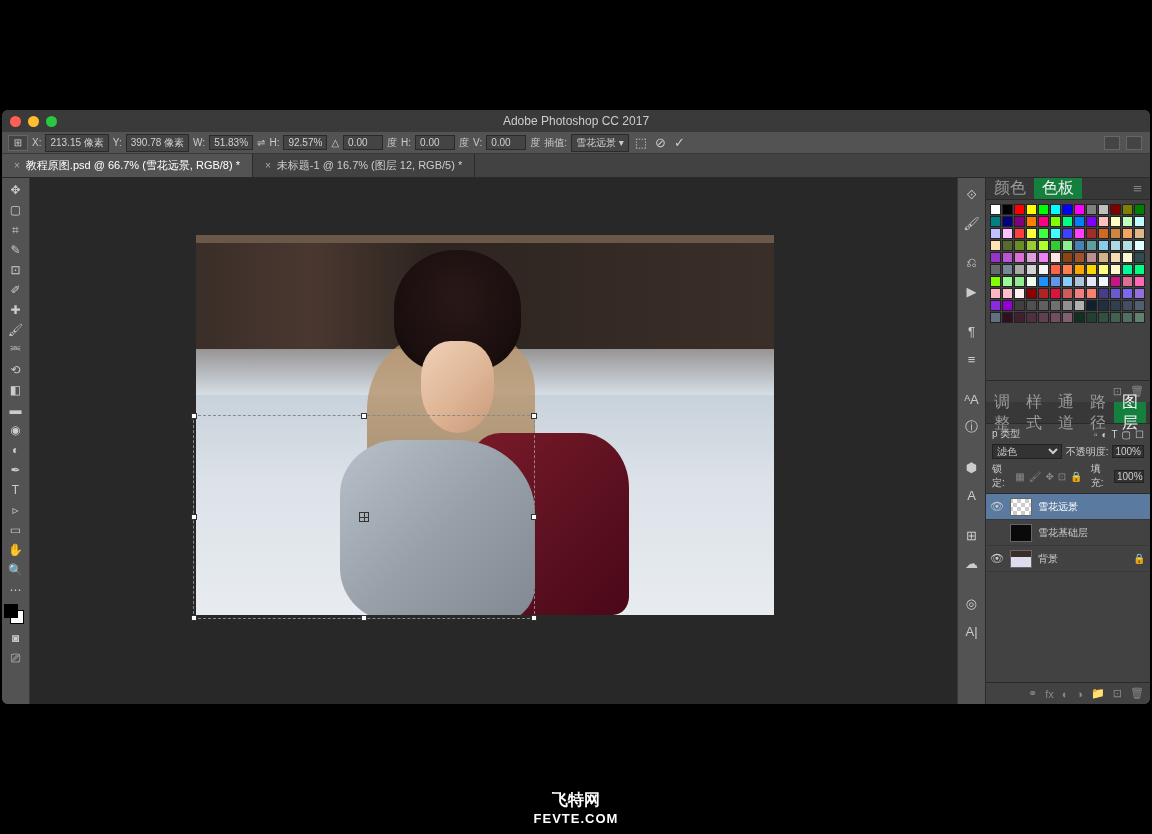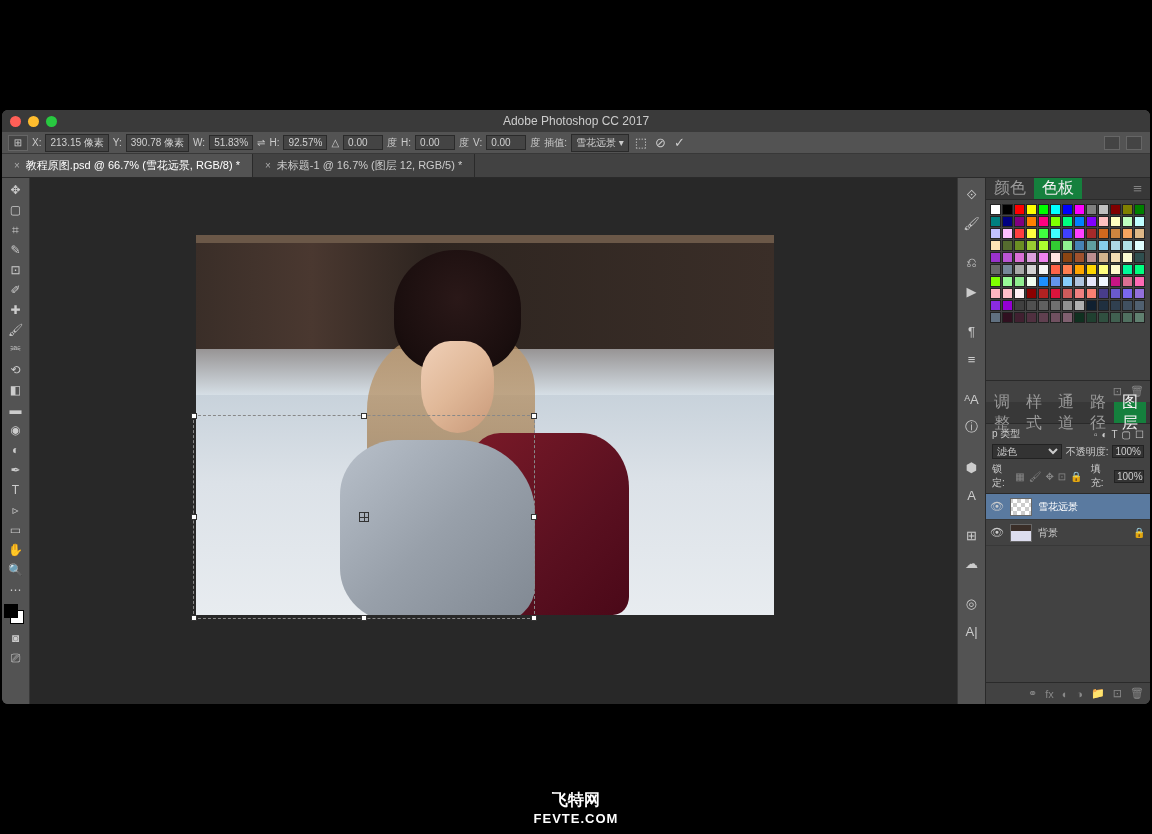--- a/index.html
+++ b/index.html
@@ -393,20 +393,25 @@
           <span class="num">100%</span>
         </div>
       </div>
       <div class="layers">
         <div class="layer selected">
           <span class="eye">👁</span>
           <div class="thumb checker"></div>
           <span>雪花远景</span>
         </div>
         <div class="layer">
+          <span class="eye"></span>
+          <div class="thumb" style="background:#0a0a0a"></div>
+          <span>雪花基础层</span>
+        </div>
+        <div class="layer">
           <span class="eye">👁</span>
           <div class="thumb" style="background:linear-gradient(180deg,#3a2e28 40%,#dde 40%)"></div>
           <span>背景</span>
           <span class="lock">🔒</span>
         </div>
       </div>
       <div class="layers-footer">
         <span>⚭</span>
         <span>fx</span>
         <span>◐</span>

